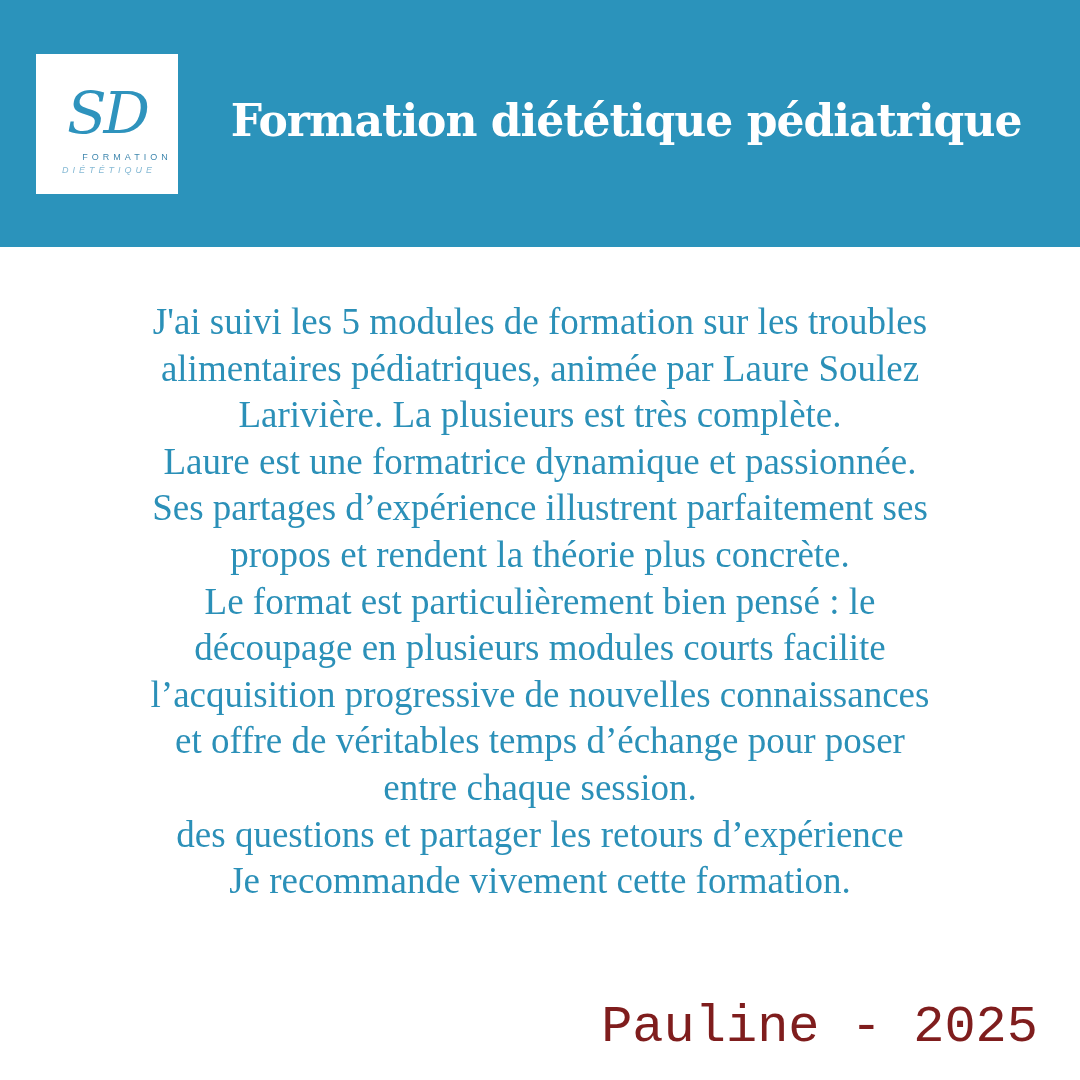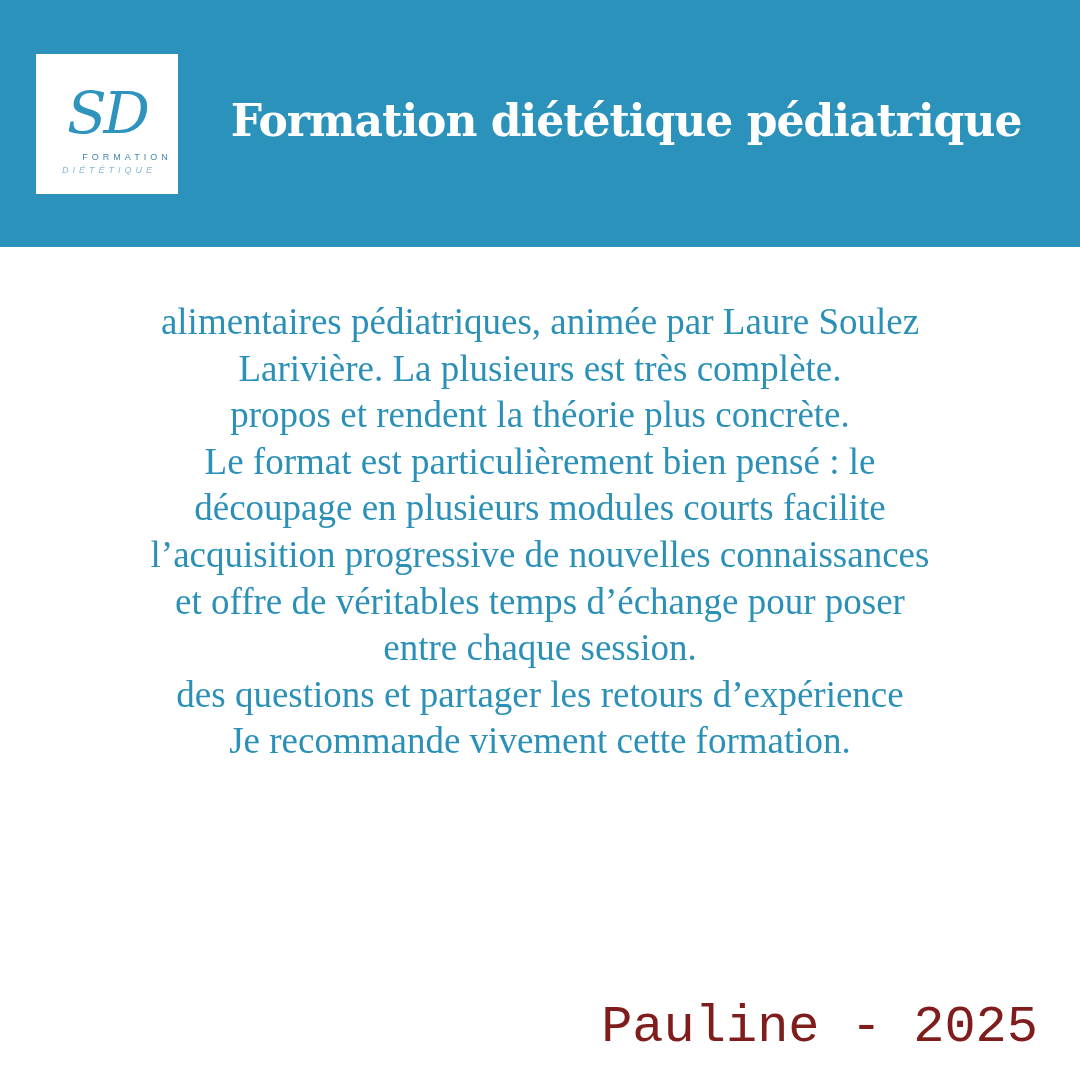--- a/index.html
+++ b/index.html
@@ -110,22 +110,25 @@
   <header class="banner">
     <div class="logo-box">
       <div class="monogram">SD</div>
       <div class="logo-line1">FORMATION</div>
       <div class="logo-line2">DIÉTÉTIQUE</div>
     </div>
     <h1 class="title">Formation diététique pédiatrique</h1>
   </header>
 
   <main class="testimonial">
+    <div class="line">J'ai suivi les 5 modules de formation sur les troubles</div>
     <div class="line">alimentaires pédiatriques, animée par Laure Soulez</div>
     <div class="line">Larivière. La plusieurs est très complète.</div>
+    <div class="line">Laure est une formatrice dynamique et passionnée.</div>
+    <div class="line">Ses partages d’expérience illustrent parfaitement ses</div>
     <div class="line">propos et rendent la théorie plus concrète.</div>
     <div class="line">Le format est particulièrement bien pensé : le</div>
     <div class="line">découpage en plusieurs modules courts facilite</div>
     <div class="line">l’acquisition progressive de nouvelles connaissances</div>
     <div class="line">et offre de véritables temps d’échange pour poser</div>
     <div class="line">entre chaque session.</div>
     <div class="line">des questions et partager les retours d’expérience</div>
     <div class="line">Je recommande vivement cette formation.</div>
   </main>
 

